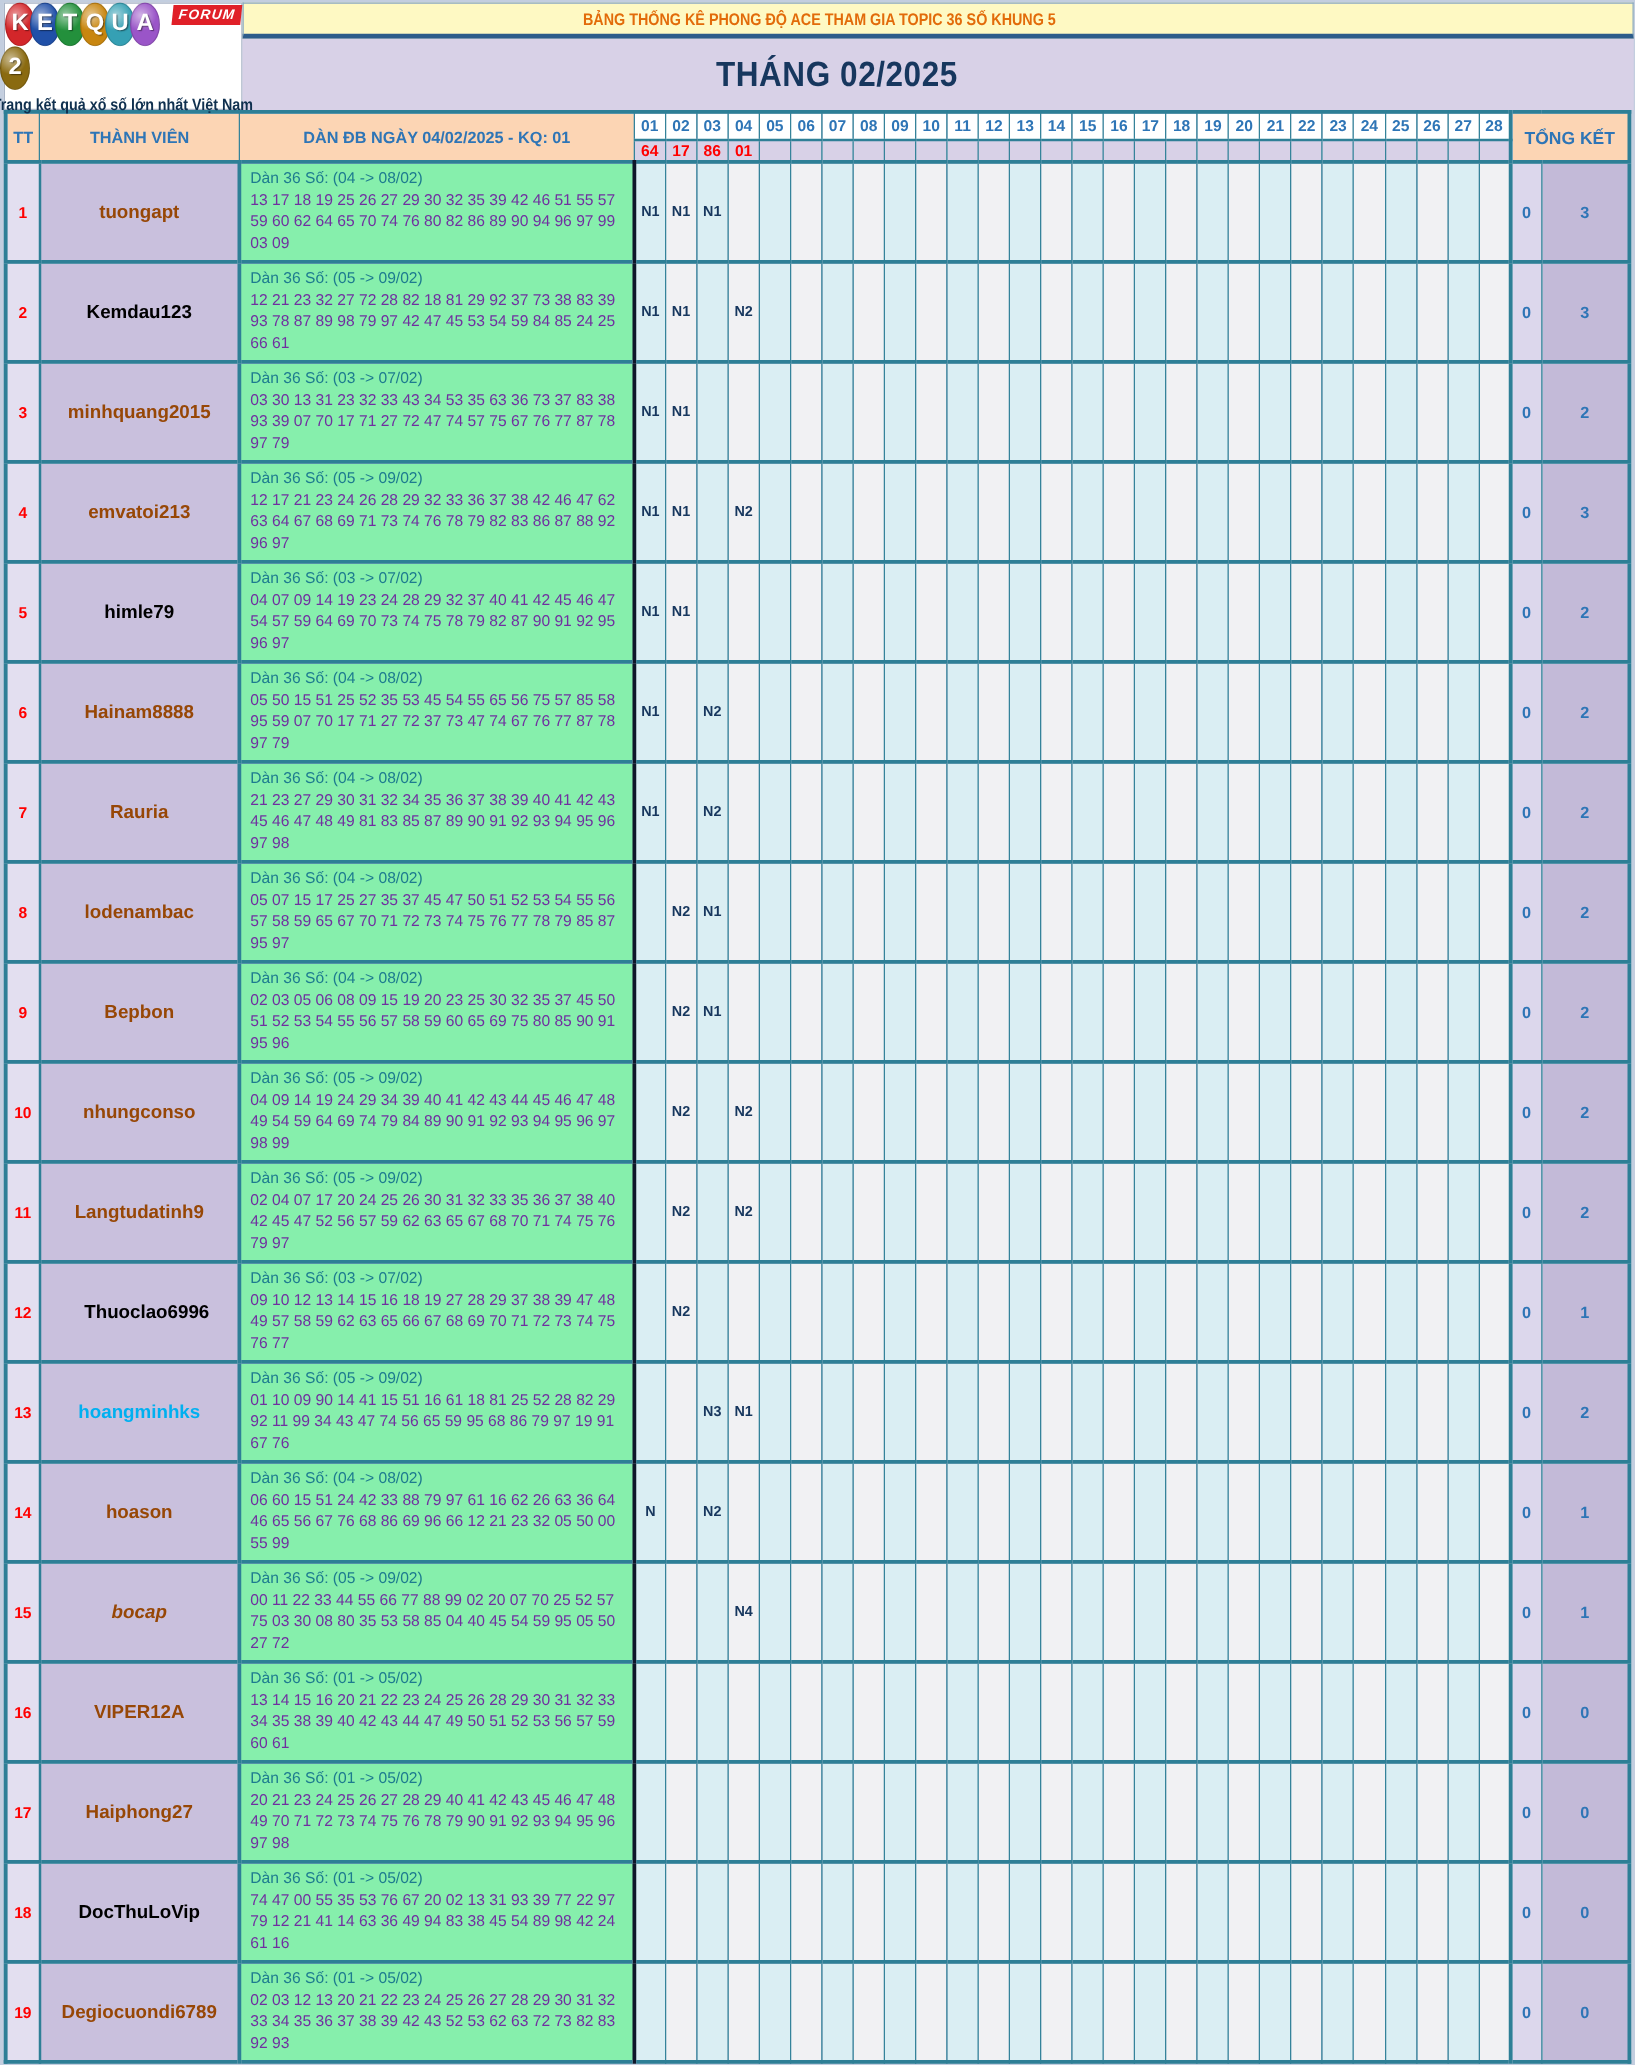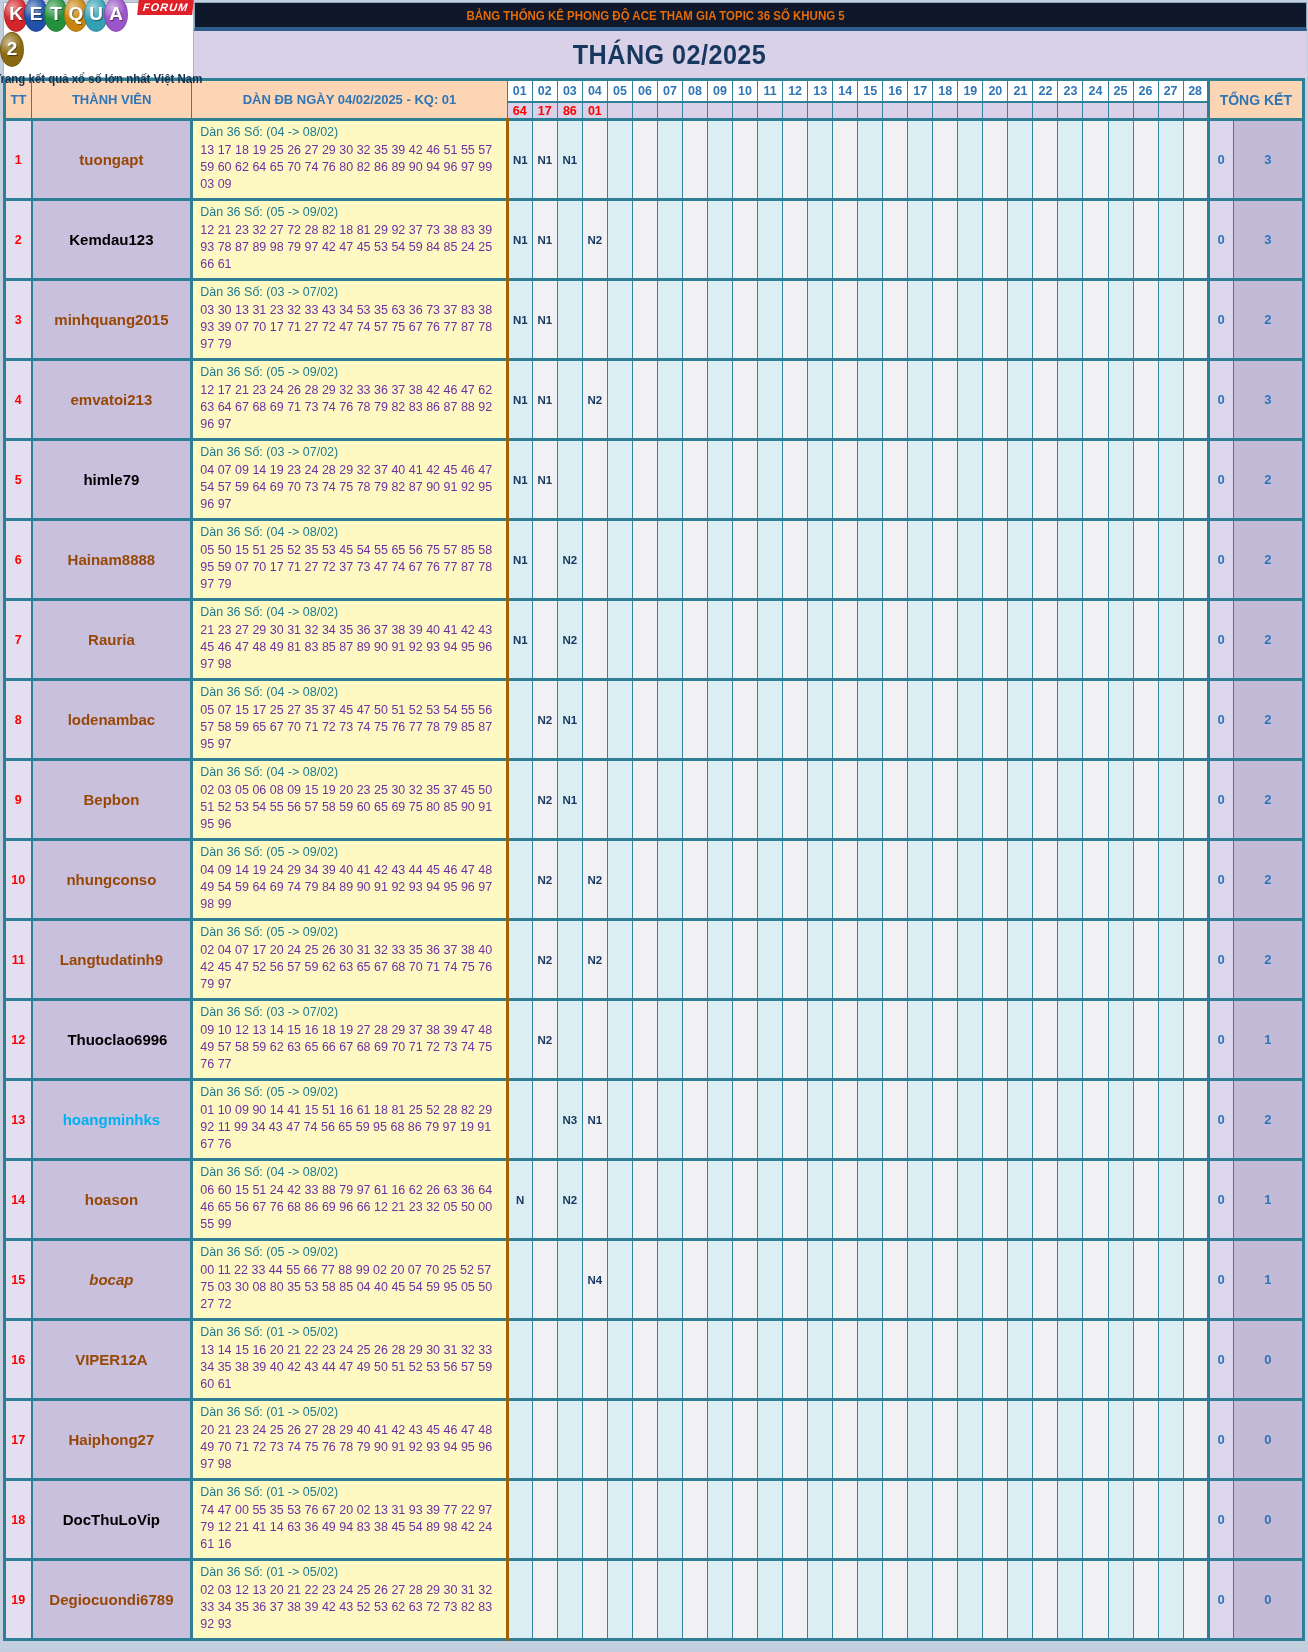--- a/index.html
+++ b/index.html
@@ -1,33 +1,33 @@
 <!DOCTYPE html>
 <html><head>
 <meta charset="utf-8">
 <style>
   html,body { margin:0; padding:0; background:#c3cedf; font-family:"Liberation Sans", sans-serif; }
   .page { width:1308px; height:1652px; box-sizing:border-box; padding:2px 1px 2px 3px; background:#c3cedf; }
 
   
-  .top-bar { display:flex; height:76px;justify-content:space-between; }
+  .top-bar { display:flex; height:86px;justify-content:space-between; }
   .logo-box { width:191px; box-sizing:border-box; background:#ffffff; border:1px solid #a9b4c6;
               display:flex; flex-direction:column; justify-content:center; align-items:center; }
   .logo-row { display:flex; align-items:flex-start; margin-top:2px; }
   .oval { display:inline-flex; width:22px; height:33px; border-radius:50%; color:#fff; font-weight:bold;
           font-size:19px; align-items:center; justify-content:center; margin-left:-4px;
           text-shadow:1px 1px 1px rgba(0,0,0,.45); border:1px solid rgba(0,0,0,.15); }
   .oval:first-child { margin-left:0; }
   .forum-badge { background:#e02028; color:#fff; font-style:italic; font-weight:bold; font-size:11px;
                  padding:2px 5px; margin-left:3px; margin-top:2px; transform:skewX(-6deg); letter-spacing:1px; }
   .tagline { color:#10304f; font-size:13px; font-weight:bold; white-space:nowrap;
              transform:scaleX(.88); transform-origin:center; margin-top:4px; }
 
   .banners { flex:1; display:flex; flex-direction:column; }
-  .banner1 { height:24px; background:#0f172a; color:#e26b0a; font-weight:bold; font-size:13.5px;
+  .banner1 { height:24px; background:#fef9c3; color:#e26b0a; font-weight:bold; font-size:13.5px;
              display:flex; align-items:center; justify-content:center; padding-right:190px;
              border:1px solid #8aa8c4; border-bottom:4px solid #2d5c8a; }
   .banner1 span { transform:scaleX(.85); white-space:nowrap; }
   .banner2 { flex:1; background:#d8d1e7; color:#17375e; font-weight:bold; font-size:28px;
              display:flex; align-items:center; justify-content:center; padding-right:190px; letter-spacing:.5px;padding-left:28px; }
   .banner2 span { transform:scaleX(.9); white-space:nowrap; }
 
   
   table.grid { border-collapse:collapse; table-layout:fixed; width:1302px; }
   table.grid { border:3px solid #2e7f96; }
@@ -38,21 +38,21 @@
   .grid th.day { background:#ffffff; color:#2e75b6; font-size:12.5px; font-weight:bold; height:20px; }
   .grid td.res { background:#d8d1e7; color:#ff0000; font-weight:bold; font-size:12.5px; text-align:center; height:15px;
                  border-top:2px solid #2e7f96; }
 
   .grid tbody tr { height:80px; }
   .grid tbody td { border-top:3px solid #2e7f96; }
 
   td.tt { background:#e3dff0; color:#ff0000; font-weight:bold; font-size:12.5px; text-align:center; }
   td.member { background:#c9c0dd; font-weight:bold; font-size:15px; text-align:center;
               border-left:2px solid #2e7f96; border-right:3px solid #2e7f96; }
-  td.dan { background:#fef9c3; vertical-align:top; padding:2px 2px 0 7px; border-right:3px solid #a16207; }
+  td.dan { background:#86efac; vertical-align:top; padding:2px 2px 0 7px; border-right:3px solid #0f172a; }
   .dan-label { color:#1d7b8f; font-size:12.5px; line-height:19px; display:block; }
   .dan-nums  { color:#7030a0; font-size:12.5px; line-height:17px; white-space:pre-line; display:block; }
   td.daycell { text-align:center; font-weight:bold; color:#17375e; font-size:11.5px; }
   td.odd  { background:#daeef3; }
   td.even { background:#f1f1f3; }
   td.t1 { background:#dcd7ec; color:#2e75b6; font-weight:bold; font-size:13px; text-align:center;
           border-left:3px solid #2e7f96; }
   td.t2 { background:#c3bad8; color:#2e75b6; font-weight:bold; font-size:13px; text-align:center;
           border-left:1px solid #8d86ab; }
 </style>

